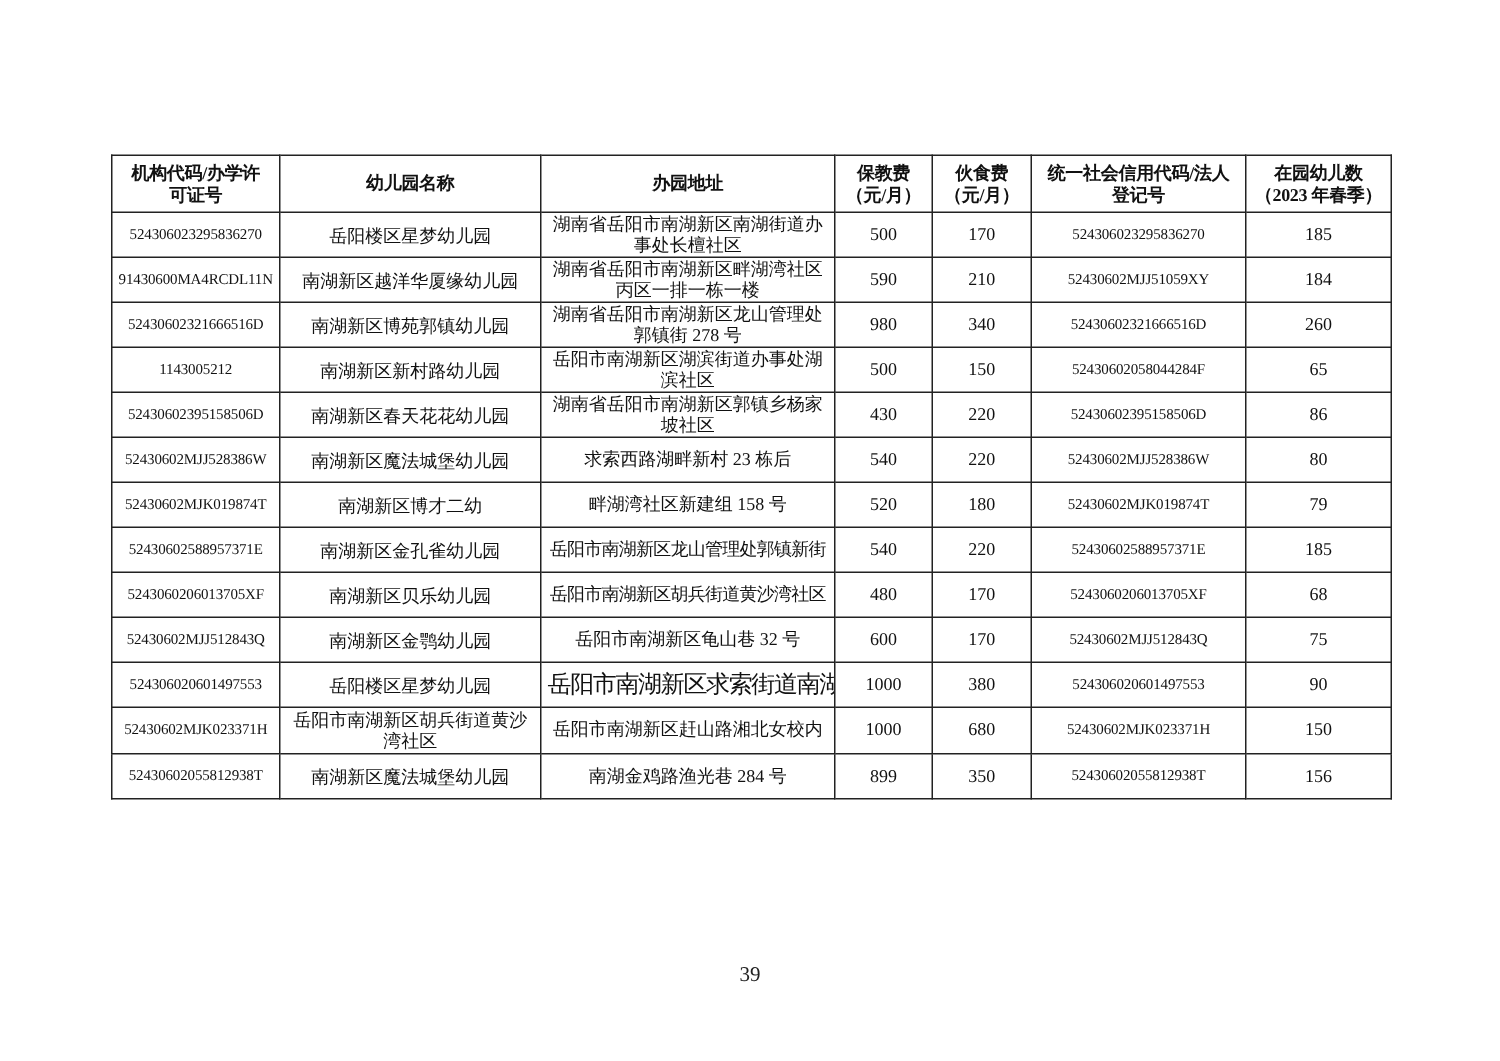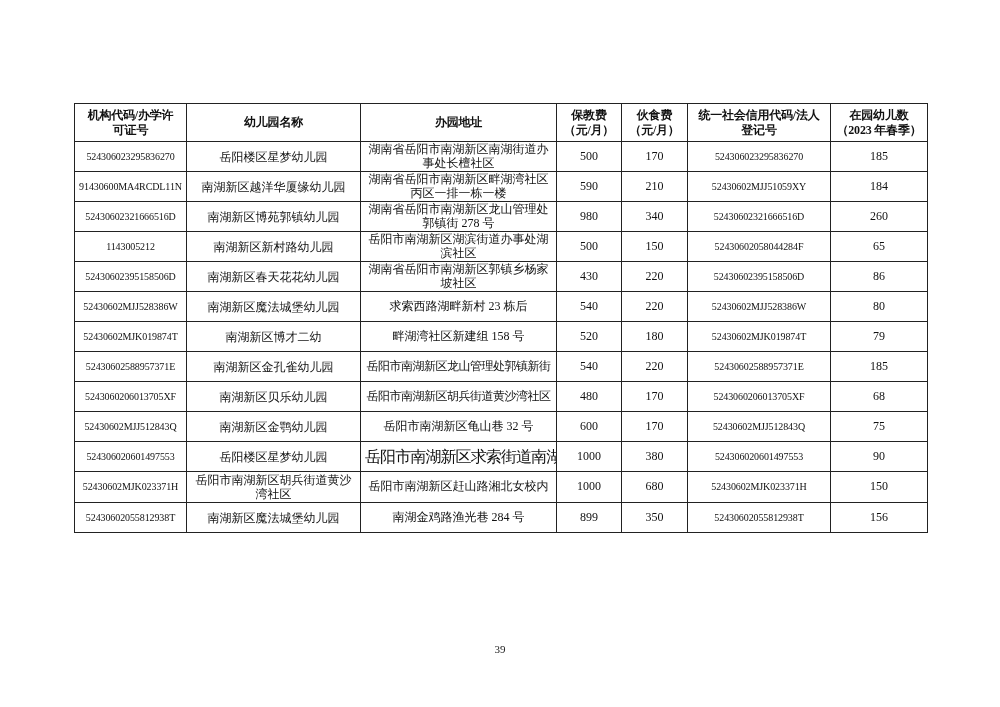--- a/index.html
+++ b/index.html
@@ -55,21 +55,21 @@
   .fee-table td.c1 { line-height: 14px; }
   .fee-table td.c2 { white-space: nowrap; margin-left: 32px; }
   .fee-table td.c2.tight { letter-spacing: -0.5px; }
   .fee-table td.c2.tighter { font-size: 16px; letter-spacing: -0.9px; }
   .page-number {
     position: absolute;
     left: 0;
     top: 643px;
     width: 100%;
     text-align: center;
-    font-size: 11px;
+    font-size: 14px;
     color: #222222;
   }
 </style>
 </head>
 <body>
 
 <div class="page">
 
   <table class="fee-table">
     <colgroup>

